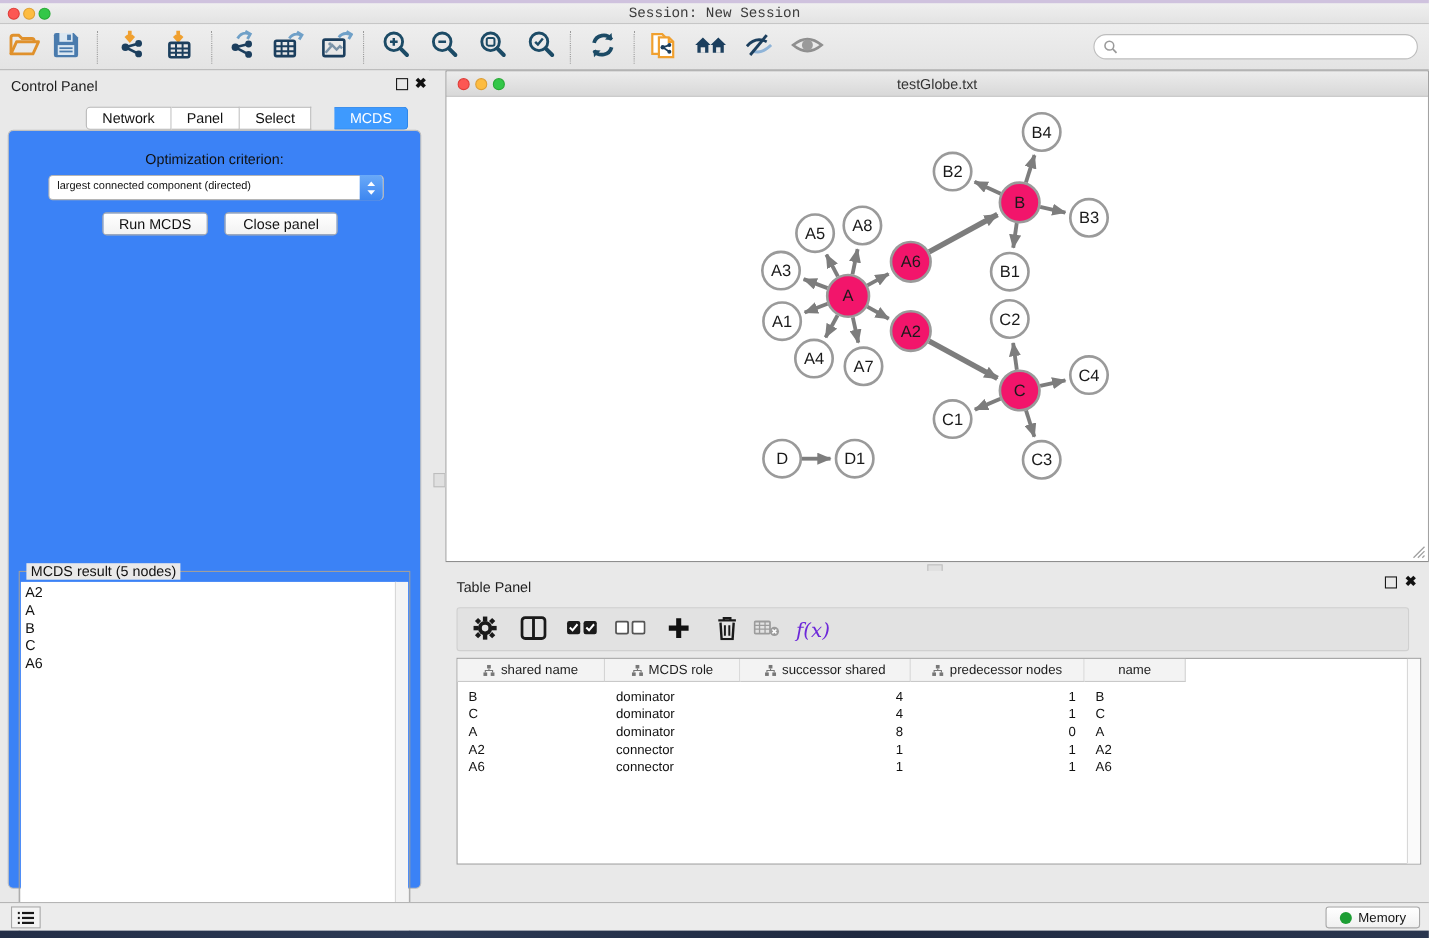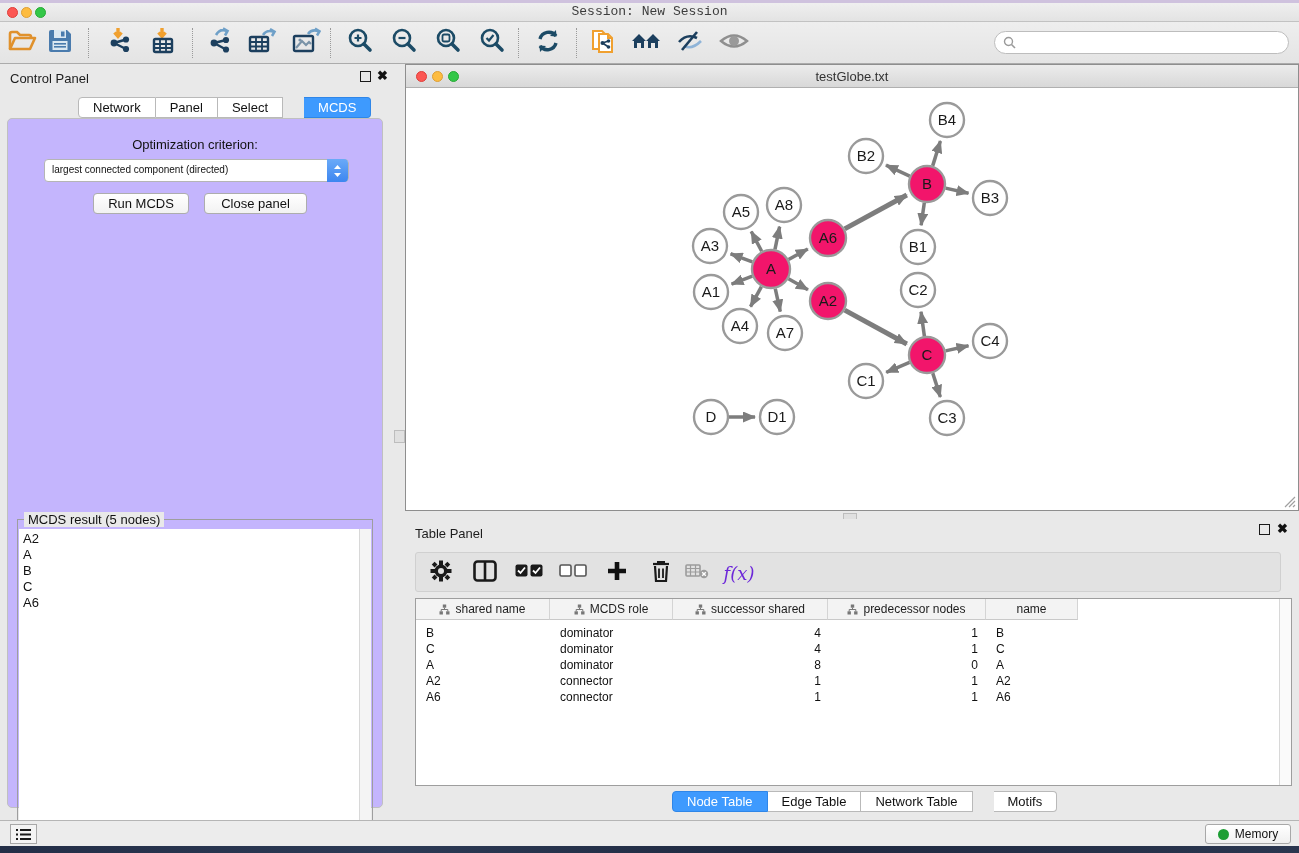--- a/index.html
+++ b/index.html
@@ -40,21 +40,21 @@
   .panel-float { position:absolute; top:7px; width:11px; height:11px;
     border:1.5px solid #1a1a1a; background:transparent; }
   .panel-close { position:absolute; top:4px; font-size:13px; font-weight:bold; color:#111; }
   .cp-tabs { position:absolute; left:78px; top:33px; height:21px; display:flex; }
   .tab { height:21px; padding:0 14px; font-size:13px; color:#111; background:#ffffff;
     border:1px solid #b9b9b9; border-left:none; display:flex; align-items:center; }
   .tab:first-child { border-left:1px solid #b9b9b9; border-radius:4px 0 0 4px; }
   .tab:last-child { border-radius:0 4px 4px 0;margin-left:21px; }
   .tab.active { background:#3e9afe; color:#ffffff; border-color:#2f86e8; }
   .cp-content { position:absolute; left:7px; top:54px; width:376px; height:690px;
-    background:#c4b5fd; border:1px solid #c0c0c0; border-radius:5px; }
+    background:#3b82f6; border:1px solid #c0c0c0; border-radius:5px; }
   .opt-label { position:absolute; top:18px; width:100%; text-align:center;
     font-size:13px; color:#111; }
   .criterion-select { position:absolute; left:36px; top:40px; width:305px; height:23px;
     background:#ffffff; border:1px solid #b5b5b5; border-radius:4px; }
   .criterion-select .val { position:absolute; left:7px; top:4px; font-size:10px; color:#111; }
   .select-stepper { position:absolute; right:0; top:-1px; width:21px; height:23px;
     border-radius:0 4px 4px 0; background:linear-gradient(#6aaaf8,#3d86f0);
     display:flex; flex-direction:column; align-items:center; justify-content:center; }
   .select-stepper svg { display:block; }
   .cp-btn { position:absolute; top:74px; height:21px; background:linear-gradient(#ffffff,#f2f2f2);
@@ -581,26 +581,20 @@
 
       <div class="tp-cell" style="left:580px; top:26px">B</div>
       <div class="tp-cell" style="left:580px; top:42px">C</div>
       <div class="tp-cell" style="left:580px; top:58px">A</div>
       <div class="tp-cell" style="left:580px; top:74px">A2</div>
       <div class="tp-cell" style="left:580px; top:90px">A6</div>
 
       <div class="tp-scroll"></div>
     </div>
 
-    <div class="tp-tabs">
-      <div class="tab active">Node Table</div>
-      <div class="tab">Edge Table</div>
-      <div class="tab">Network Table</div>
-      <div class="tab">Motifs</div>
-    </div>
   </div>
 
   <div class="status-bar">
     <div class="list-btn">
       <svg width="15" height="13" viewBox="0 0 15 13">
           <g fill="#1a1a1a">
             <rect x="0" y="1" width="2" height="2"></rect>
             <rect x="4" y="1" width="11" height="2"></rect>
             <rect x="0" y="5.5" width="2" height="2"></rect>
             <rect x="4" y="5.5" width="11" height="2"></rect>

